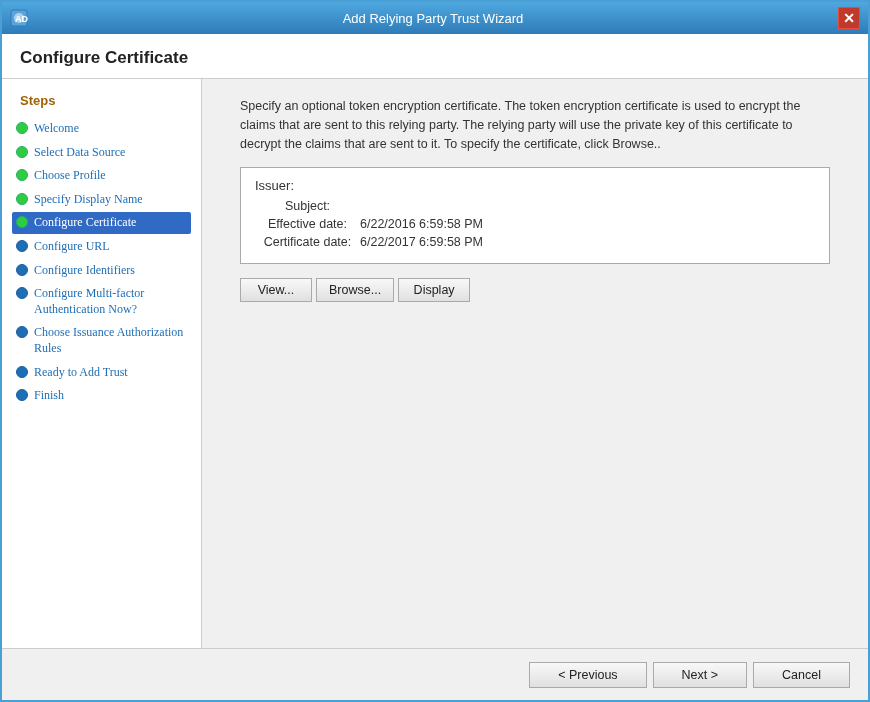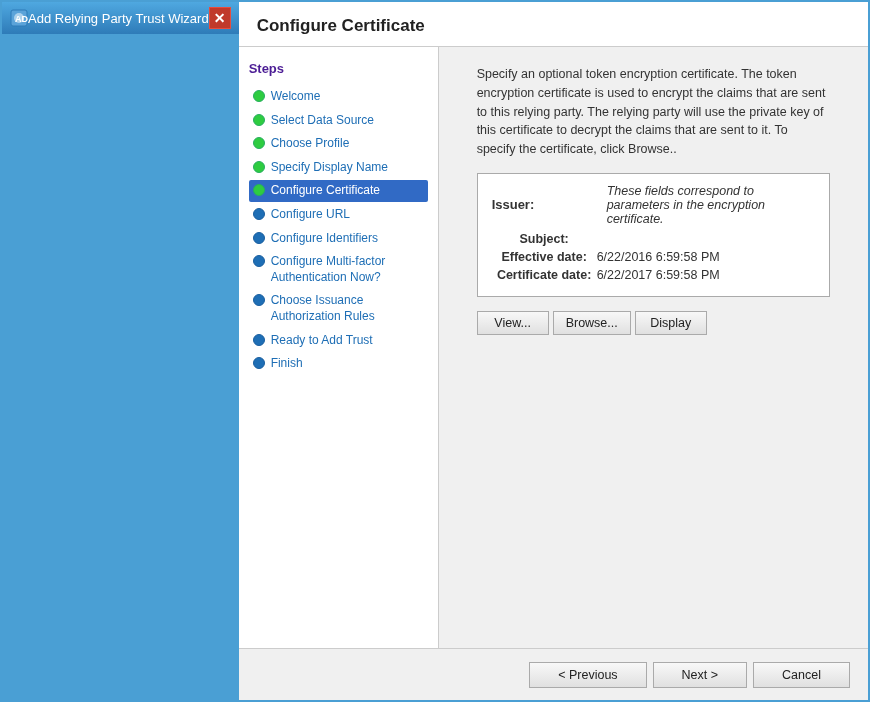--- a/index.html
+++ b/index.html
@@ -9,20 +9,21 @@
       background: #4a9fd4;
       width: 870px;
       height: 702px;
       overflow: hidden;
     }
 
     .window {
       width: 870px;
       height: 702px;
       display: flex;
+      flex-direction: column;
       border: 2px solid #4a9fd4;
     }
 
     .title-bar {
       background: linear-gradient(to bottom, #4fa8e0, #2e7bb8);
       height: 32px;
       display: flex;
       align-items: center;
       justify-content: space-between;
       padding: 0 8px;
@@ -90,32 +91,34 @@
       width: 200px;
       background: white;
       border-right: 1px solid #ccc;
       padding: 14px 10px;
       flex-shrink: 0;
     }
 
     .sidebar-title {
       font-weight: 700;
       font-size: 13px;
-      color: #4c1d95;
+      color: #a16207;
       margin-bottom: 10px;
+      margin-left: 8px;
     }
 
     .step-item {
       display: flex;
       align-items: flex-start;
       gap: 6px;
       padding: 3px 4px;
       cursor: default;
       border-radius: 2px;
       margin-bottom: 2px;
+      font-family: Liberation Serif, serif;
     }
 
     .step-item.active {
       background: #316ac5;
     }
 
     .step-item.active .step-label {
       color: white;
     }
 
@@ -168,21 +171,21 @@
       display: flex;
       gap: 0;
       margin-bottom: 4px;
       font-size: 12.5px;
       text-align: center;
     }
 
     .cert-field-label {
       width: 105px;
       color: #333;
-      font-weight: 700;
+      font-weight: 400;
       flex-shrink: 0;
     }
 
     .cert-field-value {
       color: #333;
     }
 
     .cert-note {
       font-style: italic;
       font-size: 12.5px;
@@ -323,21 +326,20 @@
       </div>
 
       <div class="right-panel">
 
         <p class="description-text">Specify an optional token encryption certificate.  The token encryption certificate is used to encrypt the claims that are sent to this relying party.  The relying party will use the private key of this certificate to decrypt the claims that are sent to it.  To specify the certificate, click Browse..</p>
 
         <div class="cert-box">
 
           <div class="cert-header-row">
             <span class="cert-field-label">Issuer:</span>
-            <span class="cert-note">These fields correspond to parameters in the encryption certificate.</span>
           </div>
 
           <div class="cert-field">
             <span class="cert-field-label">Subject:</span>
             <span class="cert-field-value"></span>
           </div>
 
           <div class="cert-field">
             <span class="cert-field-label">Effective date:</span>
             <span class="cert-field-value">6/22/2016 6:59:58 PM</span>

